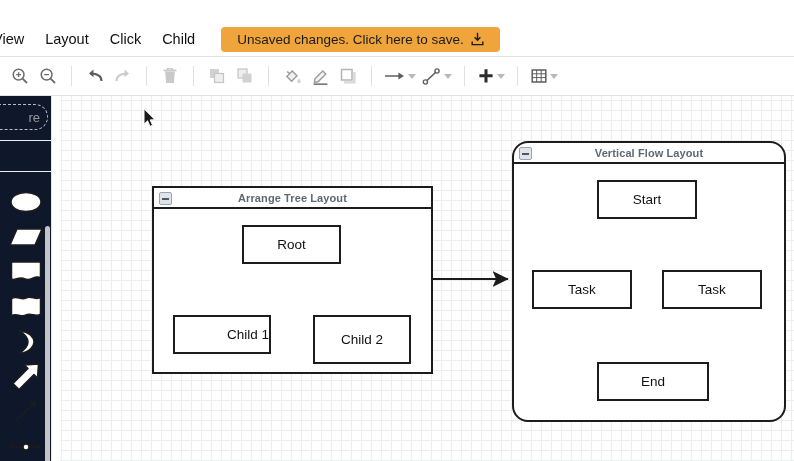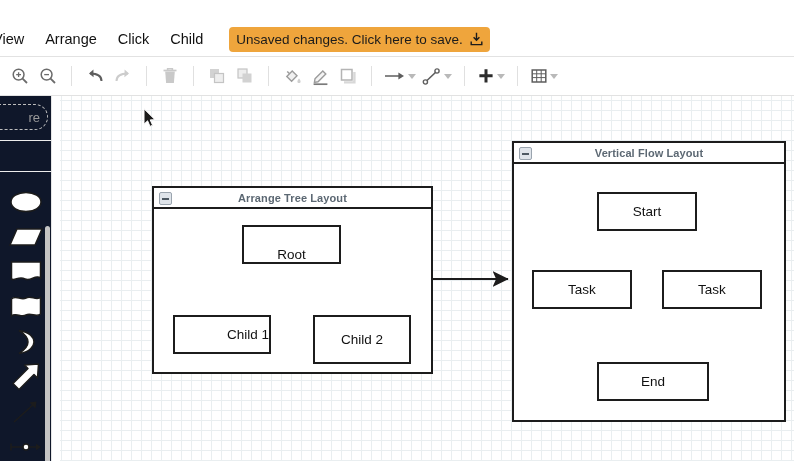--- a/index.html
+++ b/index.html
@@ -26,21 +26,21 @@
   }
   .menu-item.clipped { margin-left: -16px; }
 
   .save-banner {
     margin-left: 14px;
     background: #efa53c;
     color: #1b1b1b;
     font-size: 13.5px;
     height: 25px;
     border-radius: 4px;
-    padding: 0 7px;
+    padding: 0 16px;
     display: flex; align-items: center; gap: 7px;
     white-space: nowrap;
     cursor: pointer;
   }
   .save-banner svg { display: block; }
 
   .menubar-sep {
     position: absolute; left: 0; top: 56px; width: 794px;
     height: 1px; background: #e2e2e2;
   }
@@ -182,21 +182,21 @@
   
   .cursor { position: absolute; left: 143px; top: 108px; pointer-events: none; }
 </style>
 </head>
 <body>
 
 <div id="app">
 
   <div class="menubar">
     <div class="menu-item clipped">View</div>
-    <div class="menu-item">Arrange</div>
+    <div class="menu-item">Layout</div>
     <div class="menu-item">Click</div>
     <div class="menu-item">Child</div>
 
     <div class="save-banner">
       <span>Unsaved changes. Click here to save.</span>
       <span>
         <svg width="13" height="14" viewBox="0 0 13 14">
           <path d="M6.5 0.8 L6.5 7.6 M3.6 5.2 L6.5 8.2 L9.4 5.2" stroke="#1b1b1b" stroke-width="1.4" fill="none"></path>
           <path d="M1.2 9.6 L1.2 12.6 L11.8 12.6 L11.8 9.6" stroke="#1b1b1b" stroke-width="1.4" fill="none"></path>
         </svg>
@@ -430,40 +430,40 @@
 
     <div class="container-shape" style="left:92px; top:90px; width:281px; height:188px;">
       <div class="container-title">
         <div class="collapse-btn">
             <i></i>
           </div>
         <span>Arrange Tree Layout</span>
       </div>
     </div>
 
-    <div class="node" style="left:182px; top:129px; width:99px; height:39px;align-items:flex-end;">
+    <div class="node" style="left:182px; top:129px; width:99px; height:39px;">
       <span>Root</span>
     </div>
     <div class="node" style="left:113px; top:219px; width:98px; height:39px;justify-content:flex-end;">
       <span>Child 1</span>
     </div>
     <div class="node" style="left:253px; top:219px; width:98px; height:49px;">
       <span>Child 2</span>
     </div>
 
-    <div class="container-shape" style="left:452px; top:45px; width:274px; height:281px;">
+    <div class="container-shape" style="left:452px; top:45px; width:274px; height:281px;border-radius:16px;">
       <div class="container-title">
         <div class="collapse-btn">
             <i></i>
           </div>
         <span>Vertical Flow Layout</span>
       </div>
     </div>
 
-    <div class="node" style="left:537px; top:84px; width:100px; height:39px;margin-top:12px;">
+    <div class="node" style="left:537px; top:84px; width:100px; height:39px;">
       <span>Start</span>
     </div>
     <div class="node" style="left:472px; top:174px; width:100px; height:39px;">
       <span>Task</span>
     </div>
     <div class="node" style="left:602px; top:174px; width:100px; height:39px;">
       <span>Task</span>
     </div>
     <div class="node" style="left:537px; top:266px; width:112px; height:39px;">
       <span>End</span>

